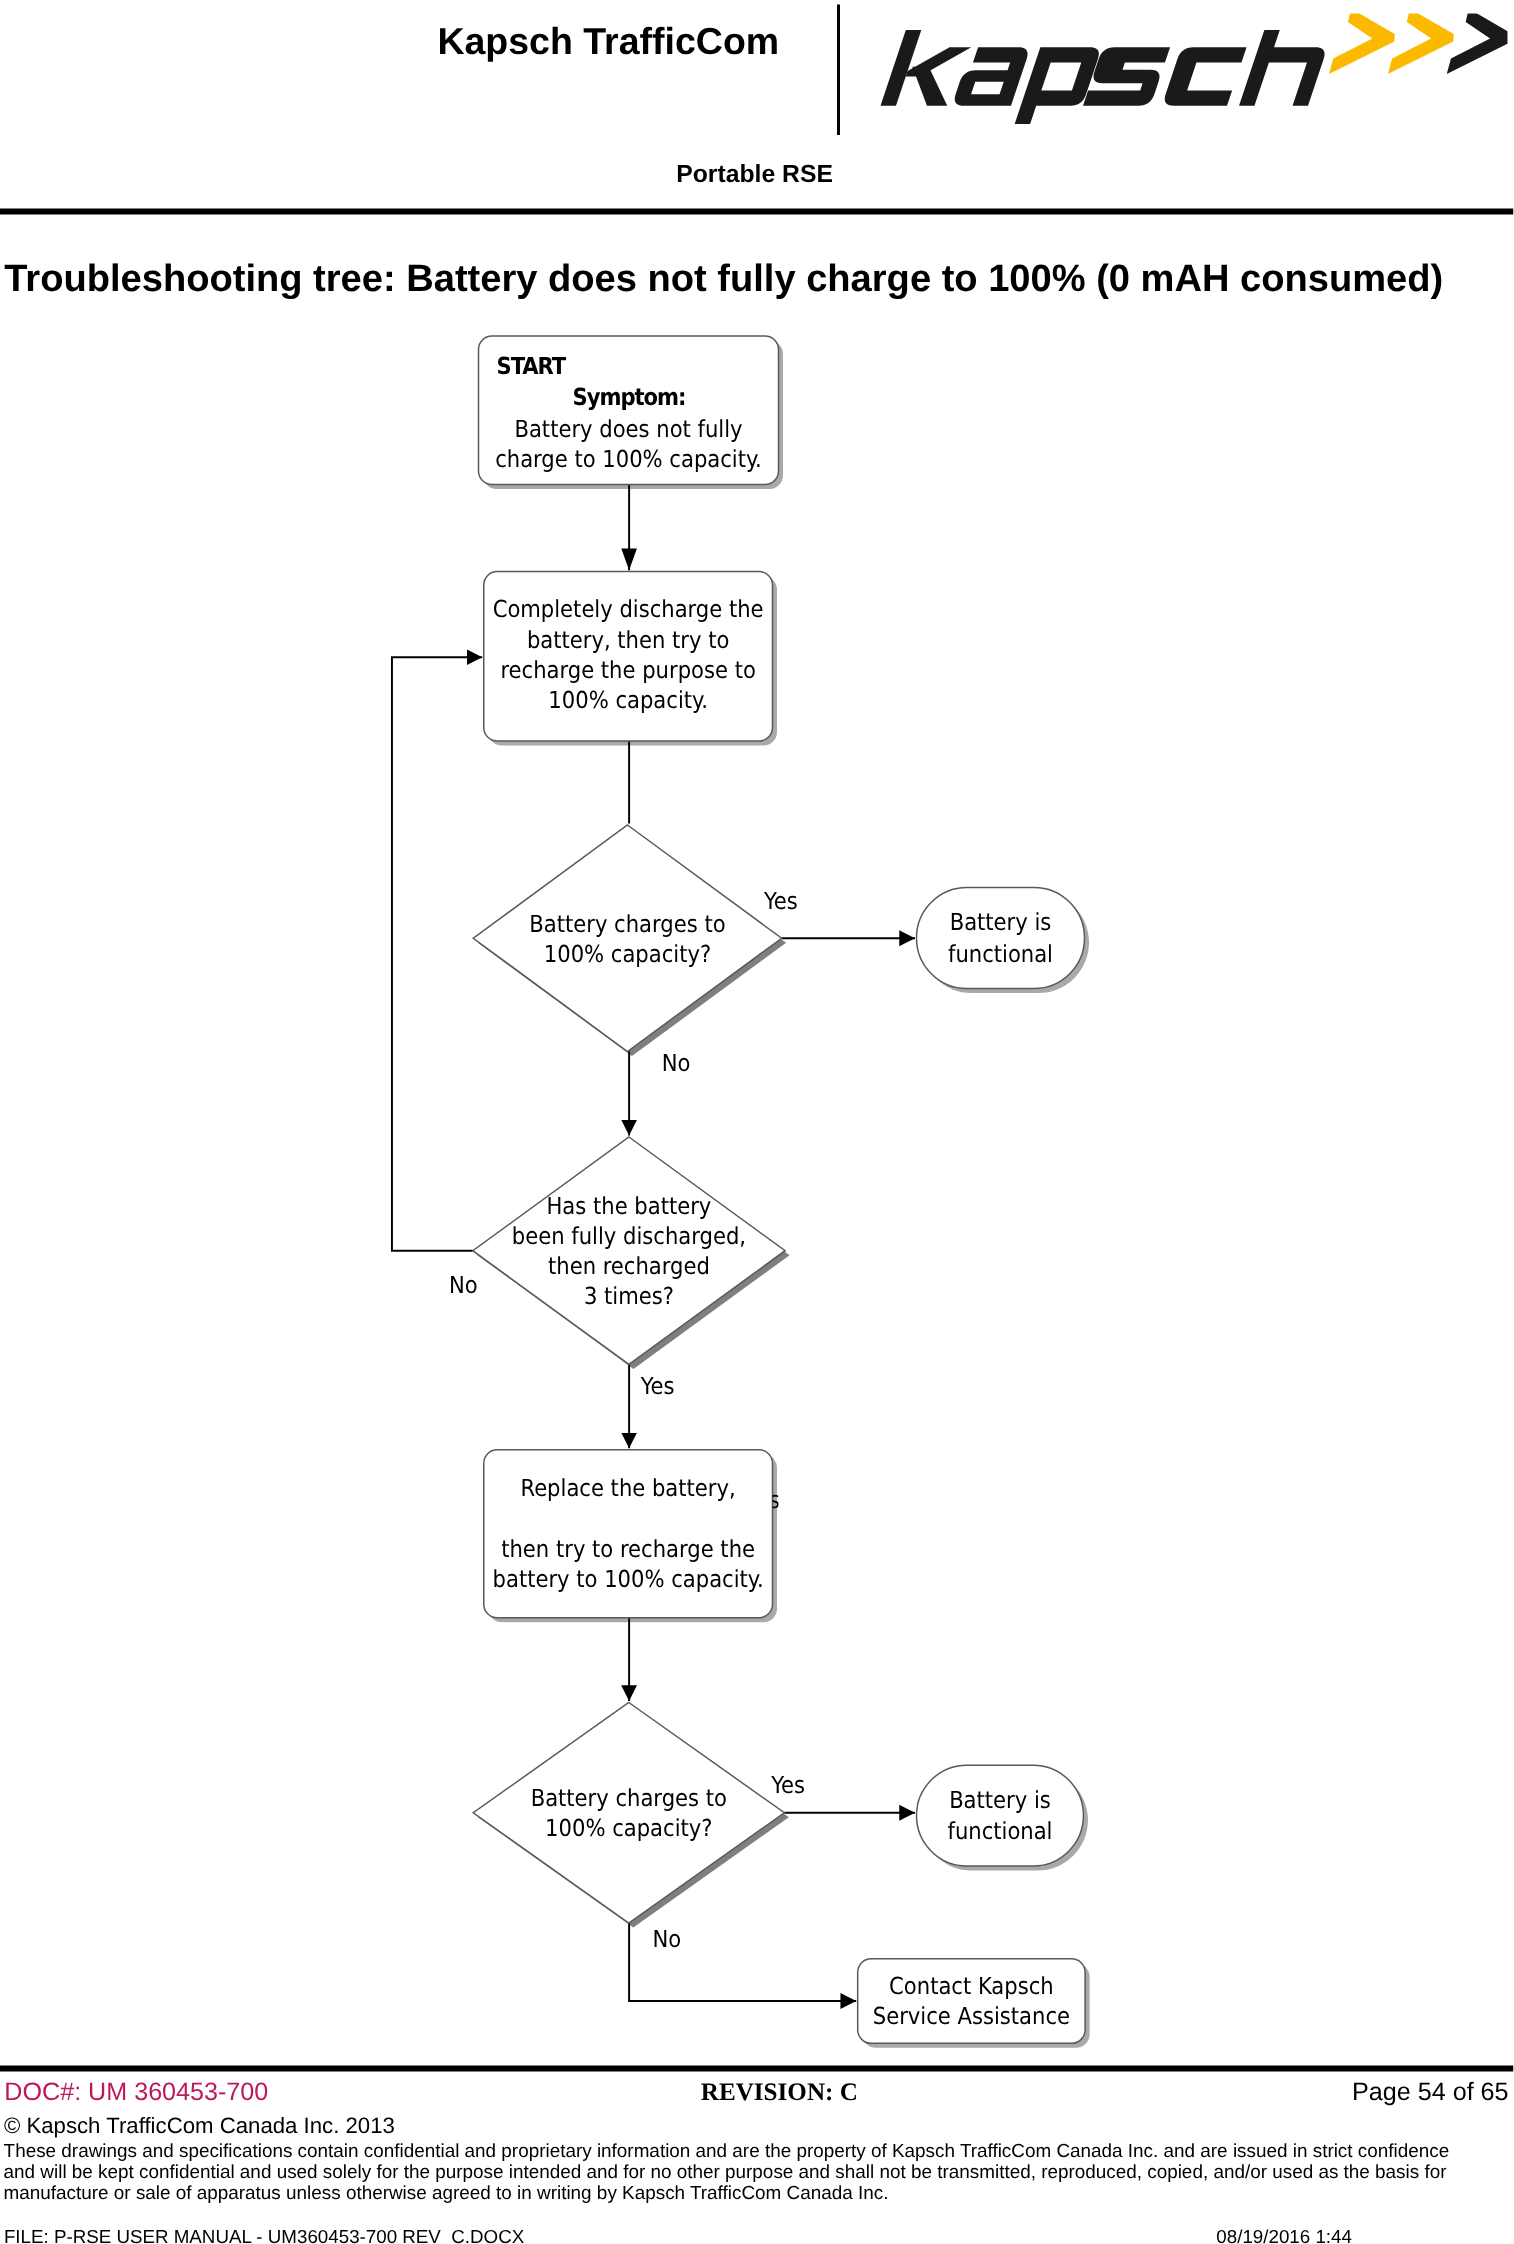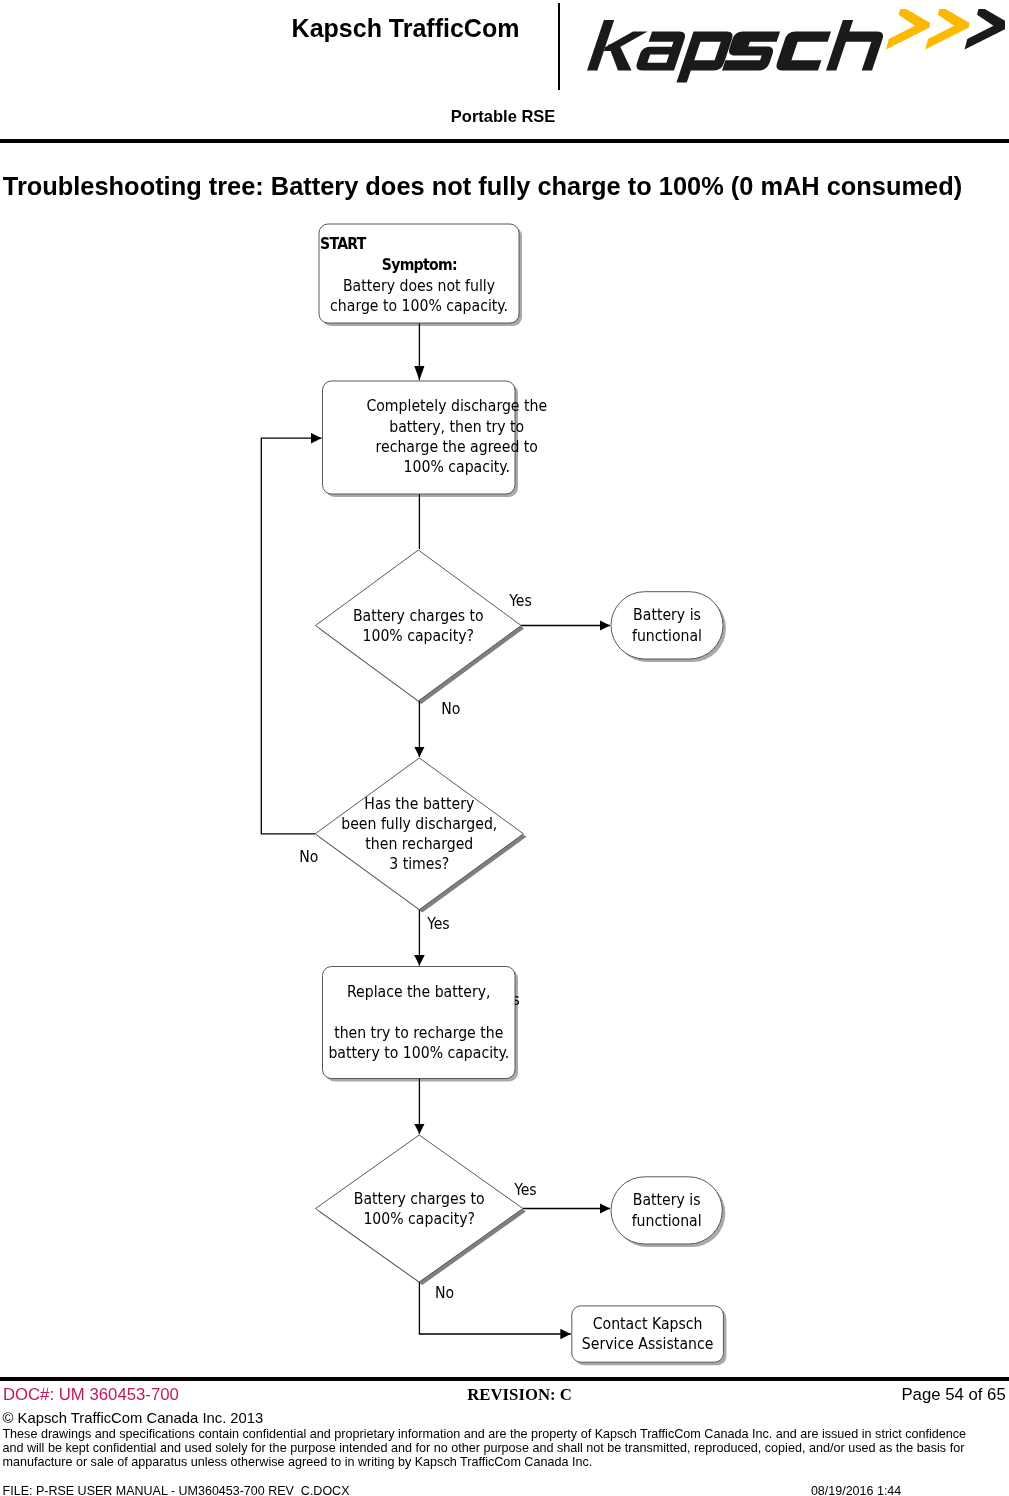--- a/index.html
+++ b/index.html
@@ -126,30 +126,30 @@
         <rect x="611" y="588.7" width="112" height="67.3" rx="33.65" ry="33.65"></rect>
         <path d="M 419.3,755 L 523.4,830.8 L 419.3,906.6 L 315.2,830.8 Z"></path>
         <rect x="322.5" y="963.5" width="192.5" height="112" rx="9" ry="9"></rect>
         <path d="M 419.2,1132 L 522.9,1205.5 L 419.2,1279 L 315.5,1205.5 Z"></path>
         <rect x="611" y="1173.8" width="111.3" height="67.2" rx="33.6" ry="33.6"></rect>
         <rect x="571.8" y="1302.9" width="151.6" height="56.3" rx="9" ry="9"></rect>
       </g>
     </svg>
 
     <div class="nodetext" style="left:319px;top:230.9px;width:200px;">
-      <div class="bold" style="text-align:left;padding-left:1px;margin-bottom:1.4px">START</div>
+      <div class="bold" style="text-align:left;padding-left:12px;margin-bottom:1.4px">START</div>
       <div class="bold" style="padding-left:0.68px">Symptom:</div>
       <div>Battery does not fully</div>
       <div>charge to 100% capacity.</div>
     </div>
 
-    <div class="nodetext" style="left:322.5px;top:393.3px;width:192.5px;padding-left:38px;">
+    <div class="nodetext" style="left:322.5px;top:393.3px;width:192.5px;">
       <div>Completely discharge the</div>
       <div>battery, then try to</div>
-      <div>recharge the agreed to</div>
+      <div>recharge the purpose to</div>
       <div>100% capacity.</div>
     </div>
 
     <div class="nodetext" style="left:315.5px;top:602.8px;width:205.6px;">
       <div>Battery charges to</div>
       <div>100% capacity?</div>
     </div>
 
     <div class="nodetext" style="left:611px;top:602.4px;width:112px;">
       <div>Battery is</div>

